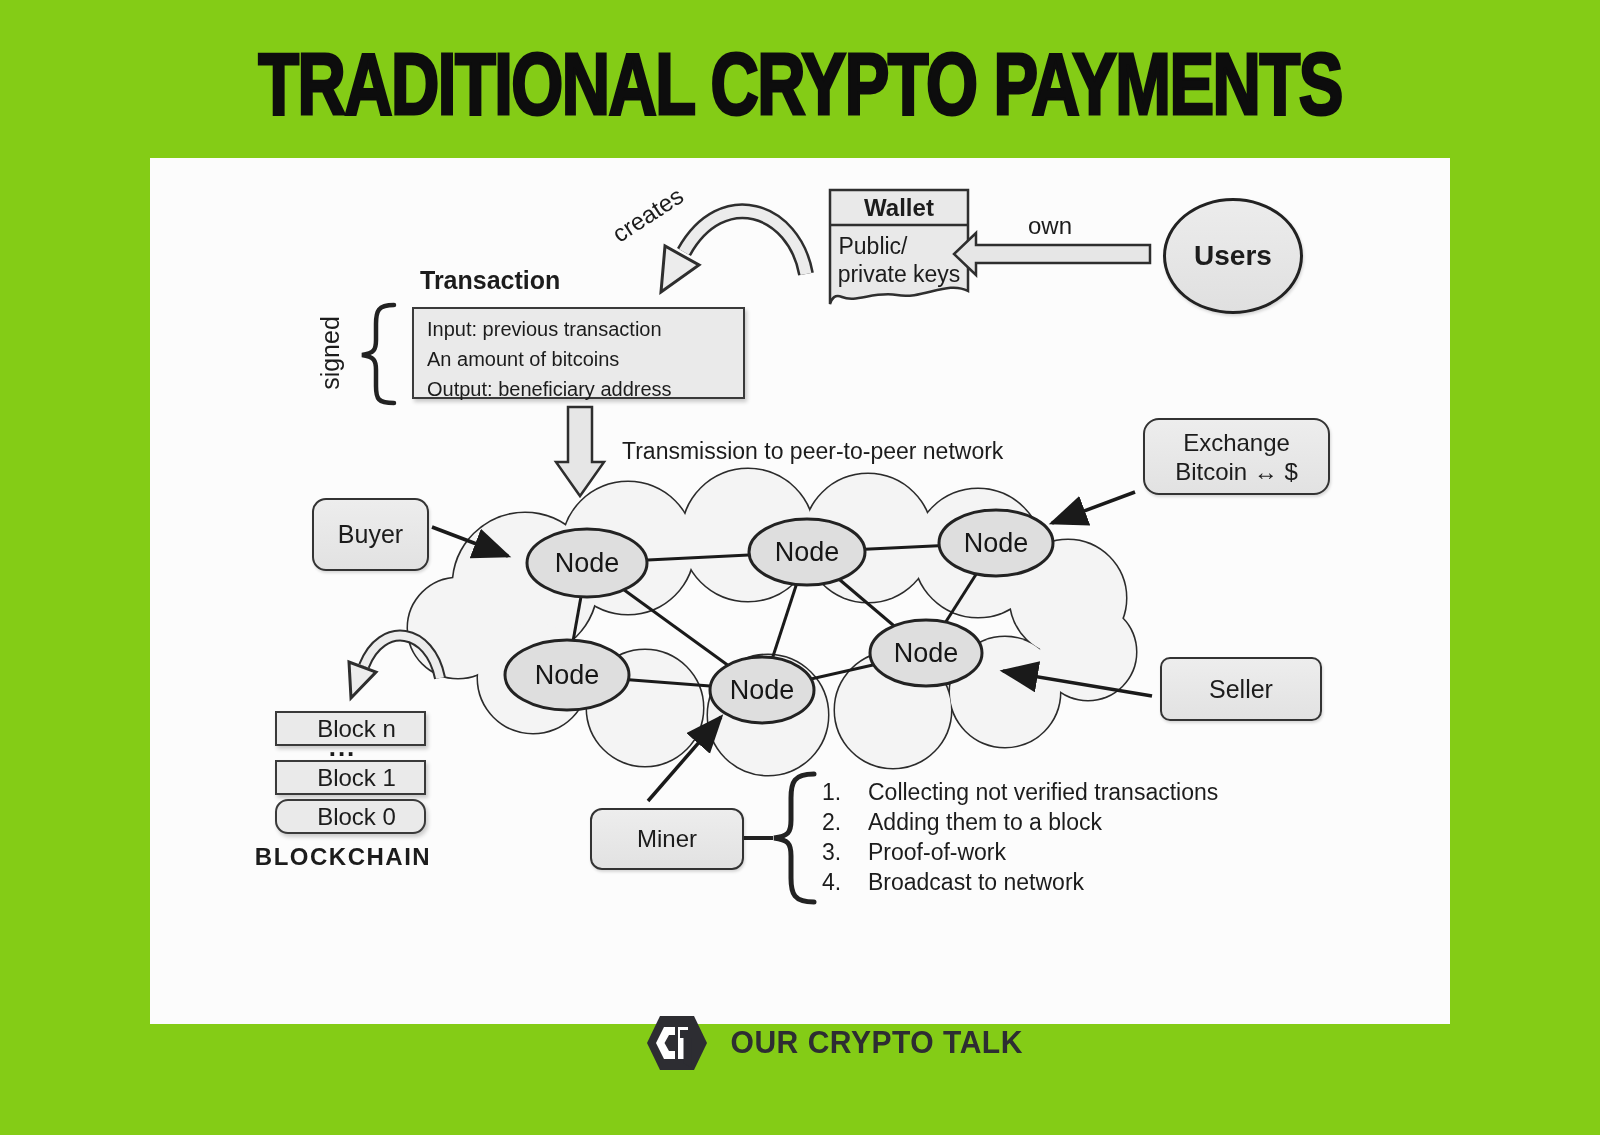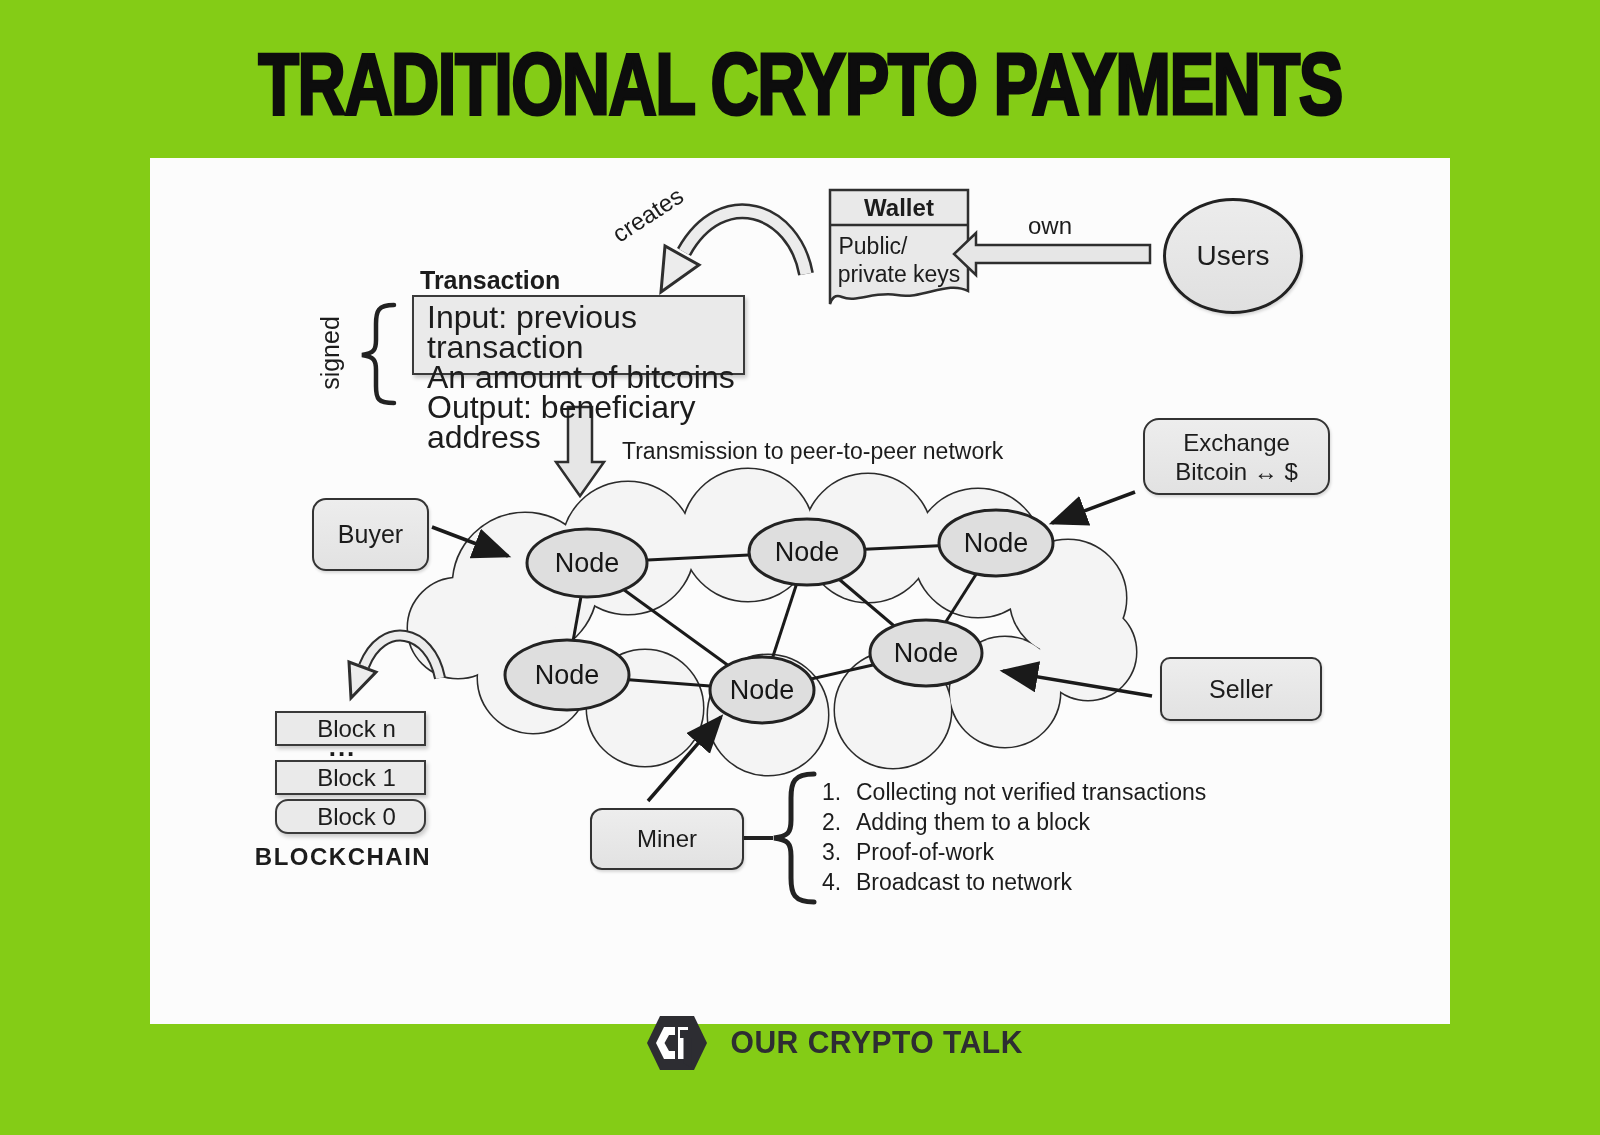--- a/index.html
+++ b/index.html
@@ -12,21 +12,21 @@
          transform:scaleX(0.76);-webkit-text-stroke:3px #0d0d0d;}
   .lbl{font-size:24px;color:#1c1c1c;}
   .ctr{display:flex;align-items:center;justify-content:center;text-align:center;}
   .rbox{border:2.5px solid #333;background:linear-gradient(#ededed,#e2e2e2);
         box-shadow:1px 2px 3px rgba(0,0,0,0.15);}
   .sbox{border:2px solid #3a3a3a;background:#eaeaea;box-shadow:2px 3px 4px rgba(0,0,0,0.2);padding-left:12px;}
   .rot{transform-origin:center center;}
   svg text{font-family:"Liberation Sans",sans-serif;}
   .steprow{position:absolute;left:822px;width:420px;height:30px;display:flex;}
   .stepnum{width:32px;font-size:23px;}
-  .steptxt{margin-left:2px;font-size:23px;white-space:nowrap;}
+  .steptxt{margin-left:14px;font-size:23px;white-space:nowrap;}
   .footer{position:absolute;left:642px;top:1014px;display:flex;align-items:center;gap:14px;}
   .brand{font-size:31px;font-weight:bold;color:#2d2d32;letter-spacing:0.5px;transform:scaleX(0.97);}
 </style>
 </head>
 <body>
 
 <div class="stage">
 
   <div class="panel"></div>
 
@@ -131,32 +131,32 @@
 
     <line x1="742" y1="838" x2="773" y2="838" stroke="#222" stroke-width="4"></line>
     <path d="M 814 774 C 794 774 791 782 791 798 L 791 820 C 791 833 788 836 774 838 C 788 840 791 843 791 856 L 791 878 C 791 894 794 902 814 902" fill="none" stroke="#222" stroke-width="5" stroke-linecap="round"></path>
   </svg>
 
   <div class="abs ctr" style="left:830px;top:194px;width:138px;height:28px;font-size:24px;font-weight:bold;">Wallet</div>
   <div class="abs ctr" style="left:804px;top:233px;width:138px;height:26px;font-size:23px;">Public/</div>
   <div class="abs ctr" style="left:830px;top:261px;width:138px;height:26px;font-size:23px;">private keys</div>
 
   <div class="abs ctr" style="left:1163px;top:198px;width:134px;height:110px;border:3px solid #222;
-       border-radius:50%;background:linear-gradient(#ececec,#e0e0e0);font-size:28px;font-weight:normal;
+       border-radius:50%;background:linear-gradient(#ececec,#e0e0e0);font-size:28px;font-weight:bold;
        box-shadow:1px 2px 3px rgba(0,0,0,0.15);">
     <span>Users</span>
   </div>
 
   <div class="abs ctr lbl" style="left:1000px;top:213px;width:100px;height:26px;">own</div>
   <div class="abs ctr lbl rot" style="left:586px;top:202px;width:124px;height:26px;transform:rotate(-33deg);">creates</div>
   <div class="abs ctr rot" style="left:280px;top:340px;width:100px;height:26px;font-size:25px;transform:rotate(-90deg);">signed</div>
 
   <div class="abs" style="left:420px;top:266px;font-size:25px;font-weight:bold;">Transaction</div>
-  <div class="abs sbox" style="left:412px;top:295px;width:333px;height:80px;box-sizing:border-box;
-       padding:5px 0 0 13px;font-size:32px;line-height:30px;">
+  <div class="abs sbox" style="left:412px;top:307px;width:333px;height:92px;box-sizing:border-box;
+       padding:5px 0 0 13px;font-size:20px;line-height:30px;">
     <div>Input: previous transaction</div>
     <div>An amount of bitcoins</div>
     <div>Output: beneficiary address</div>
   </div>
 
   <div class="abs" style="left:622px;top:438px;font-size:23px;">Transmission to peer-to-peer network</div>
 
   <div class="abs rbox" style="left:1143px;top:410px;width:187px;height:77px;border-radius:16px;box-sizing:border-box;
        display:flex;flex-direction:column;align-items:center;justify-content:center;font-size:24px;line-height:29px;margin-top:8px;">
     <div>Exchange</div>

